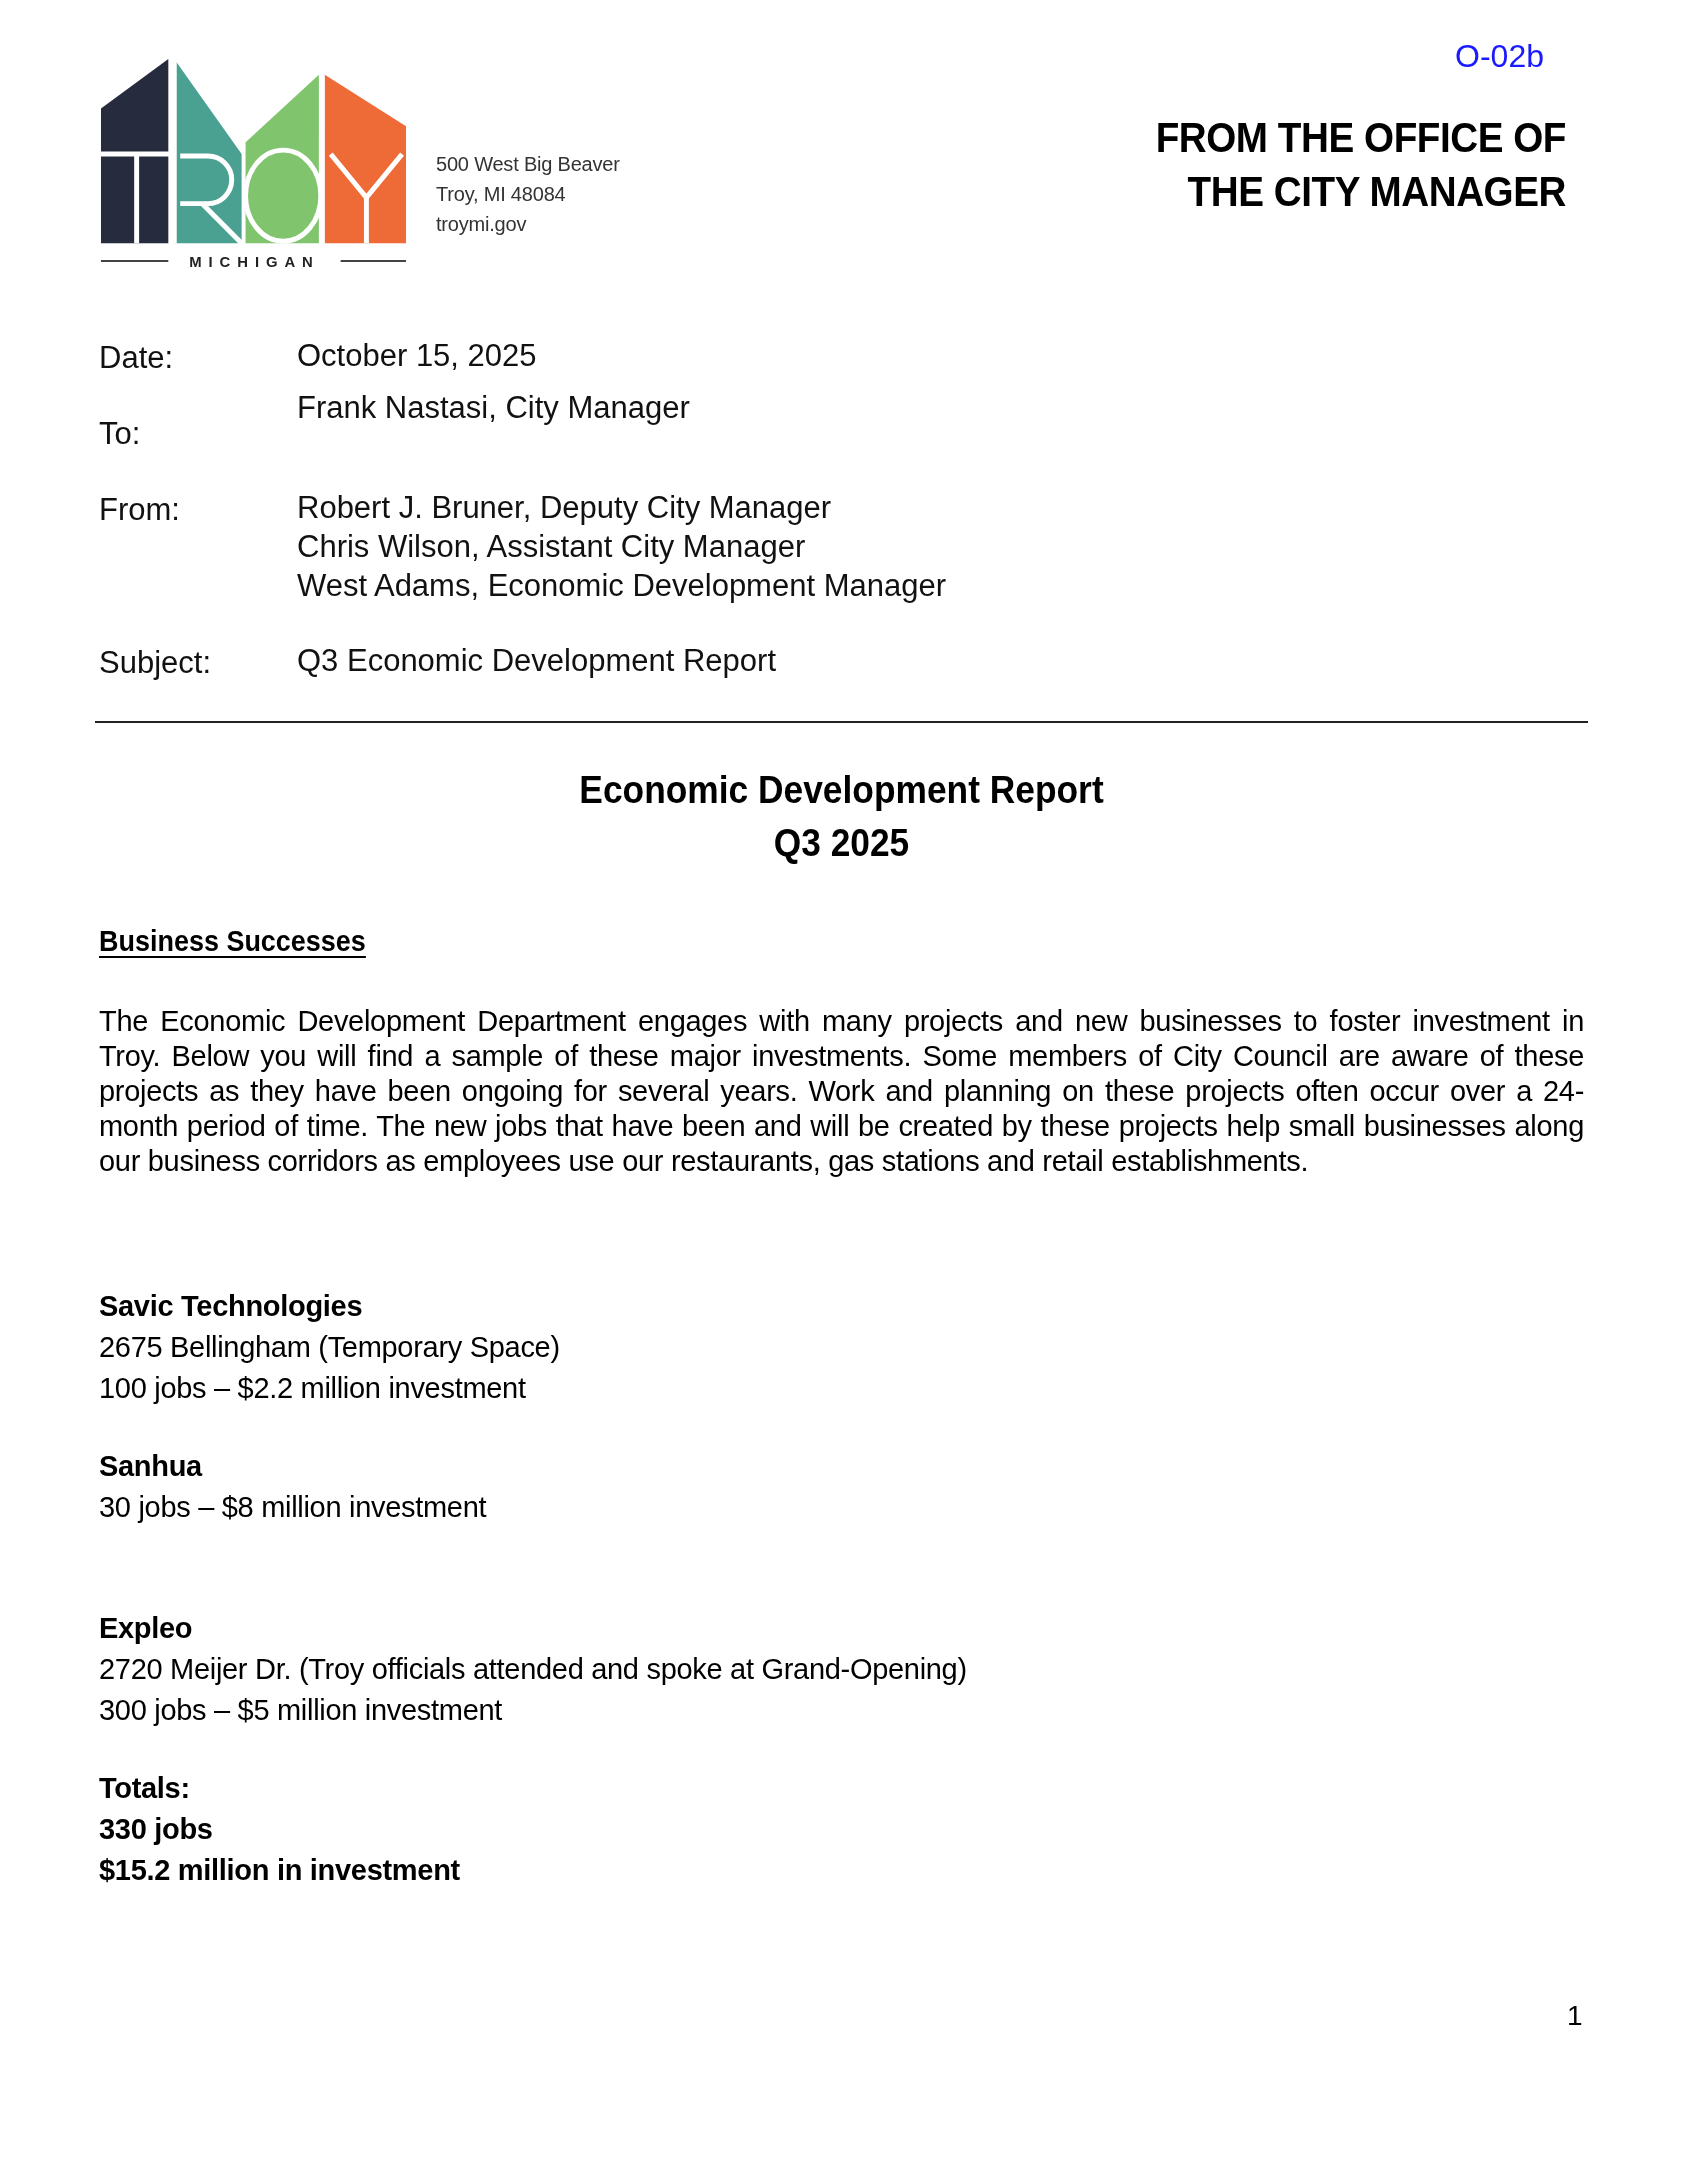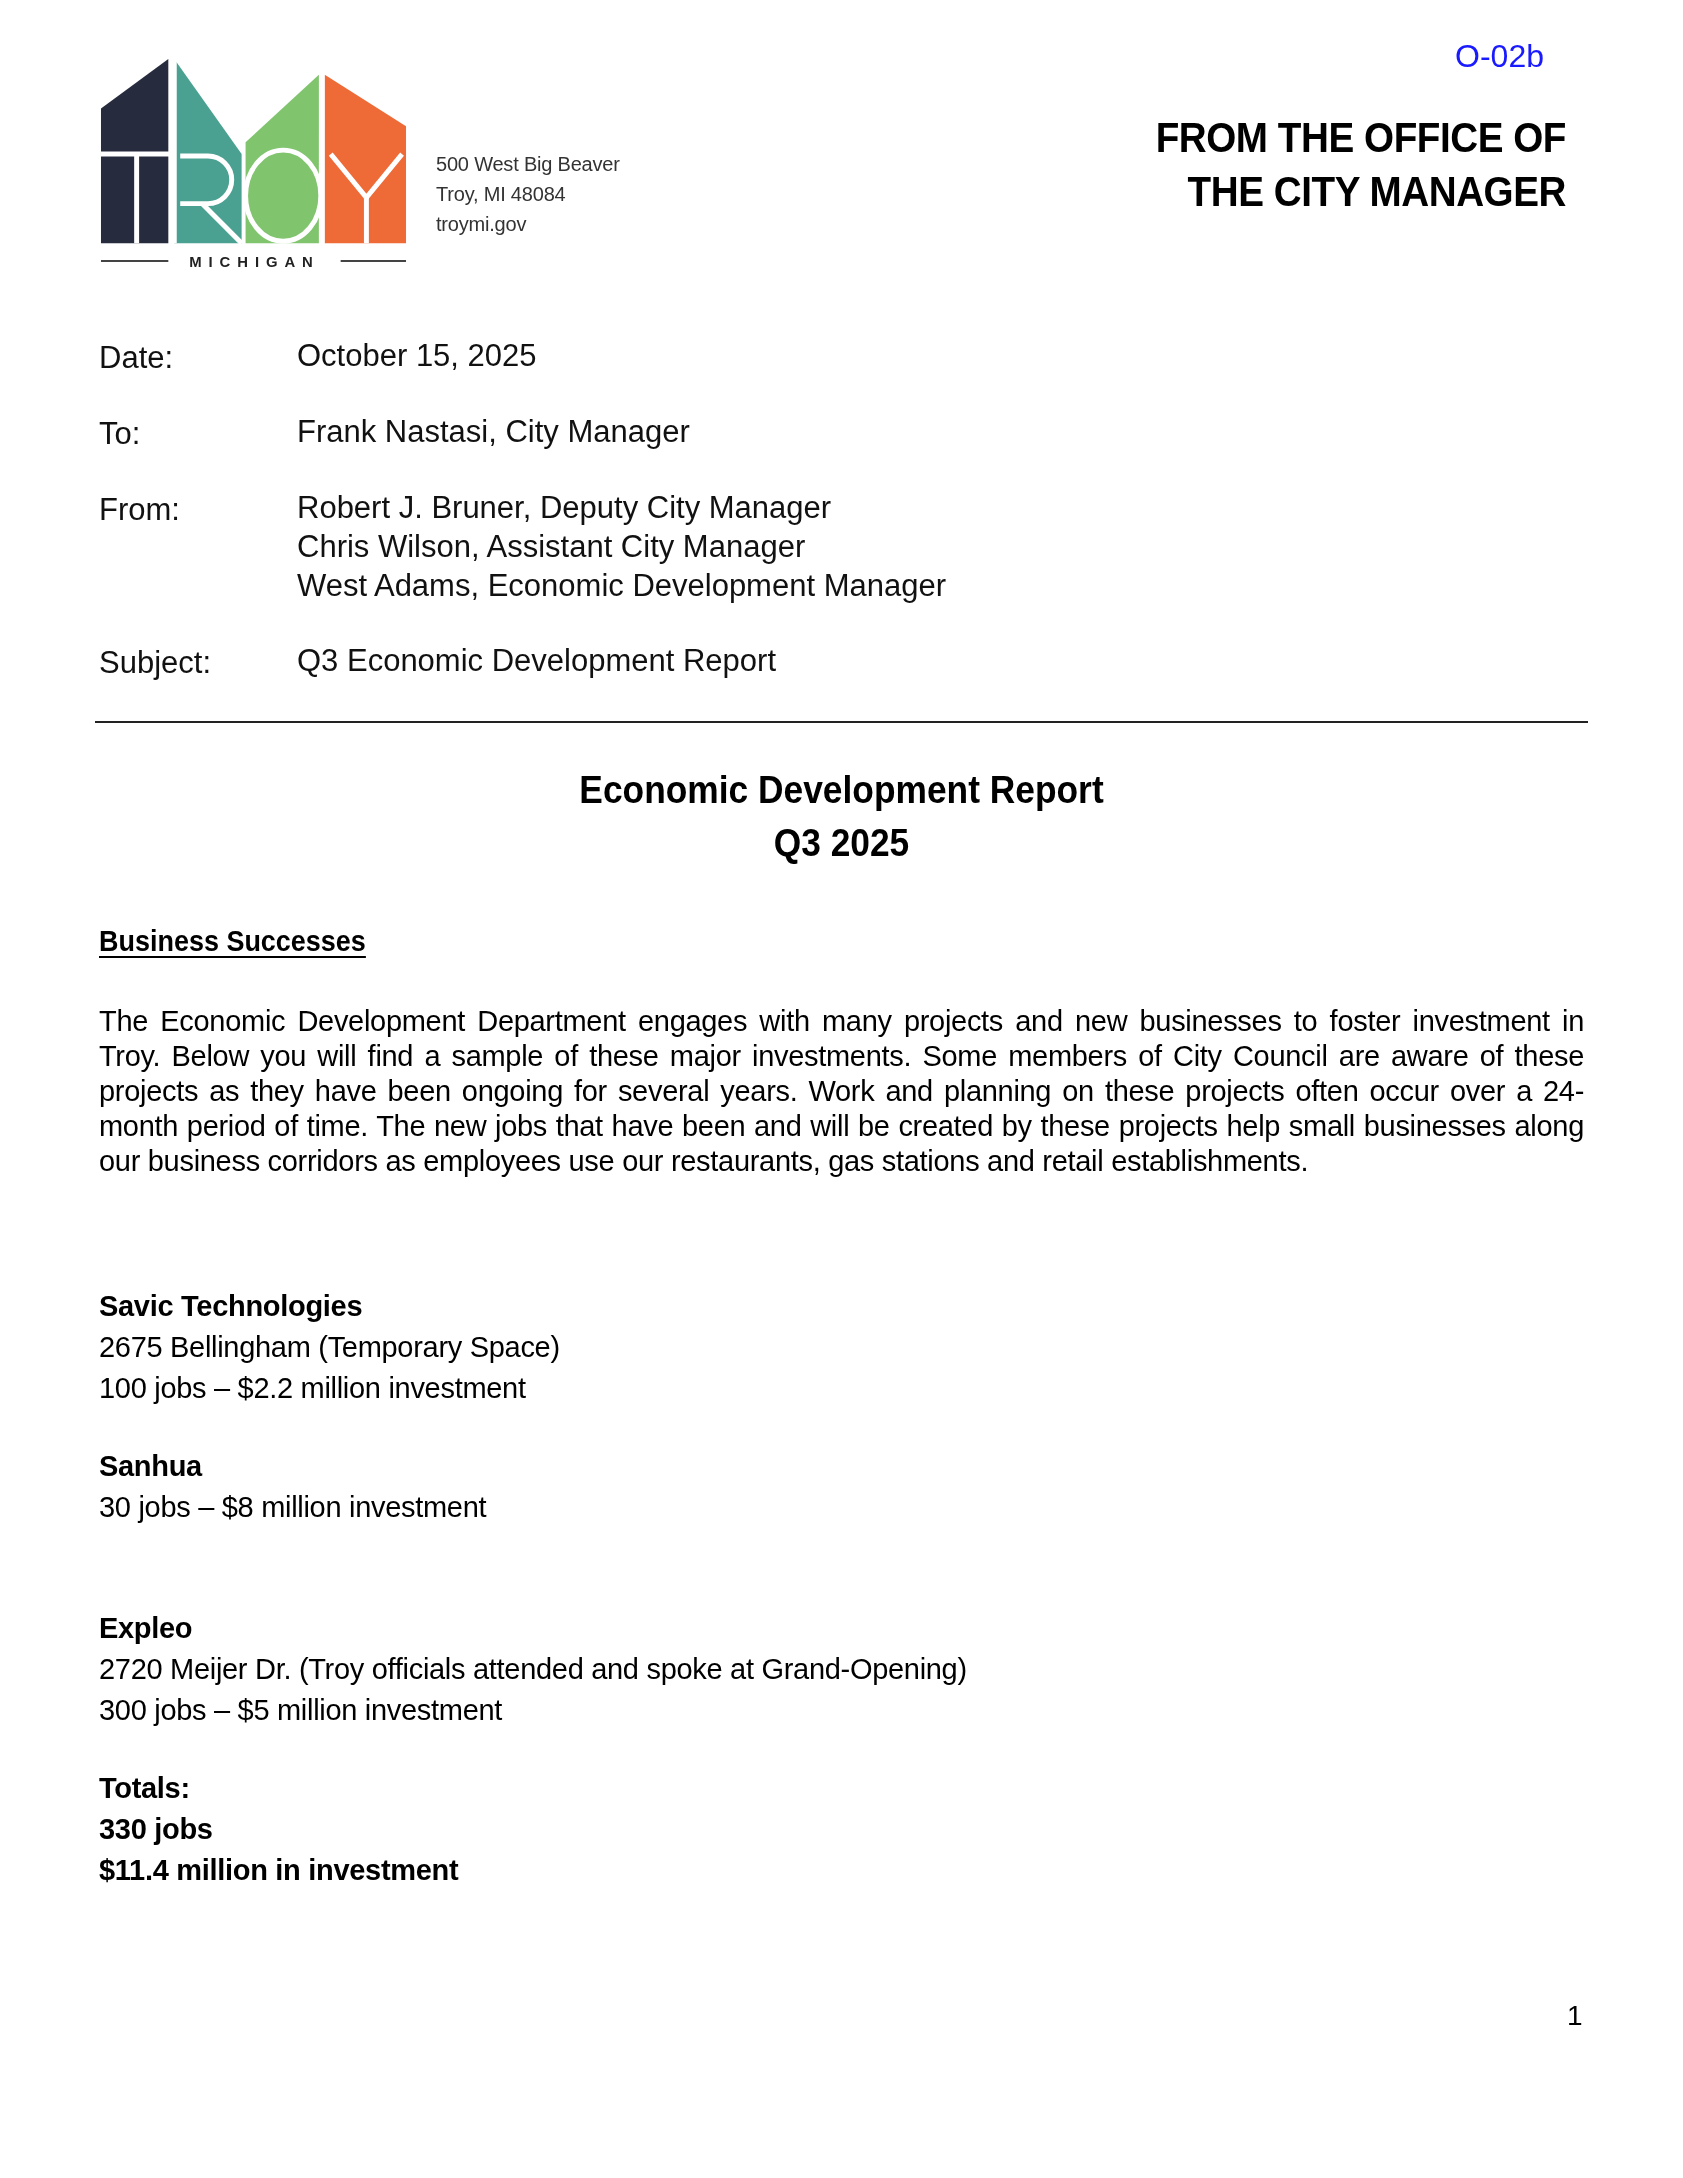--- a/index.html
+++ b/index.html
@@ -69,21 +69,21 @@
 
 <div id="office-head" class="abs">
   <div>FROM THE OFFICE OF</div>
   <div>THE CITY MANAGER</div>
 </div>
 
 <div class="abs memo-label" style="top:340px">Date:</div>
 <div class="abs memo-value" style="top:336px">October 15, 2025</div>
 
 <div class="abs memo-label" style="top:416px">To:</div>
-<div class="abs memo-value" style="top:412px">Frank Nastasi, City Manager</div>
+<div class="abs memo-value" style="top:388px">Frank Nastasi, City Manager</div>
 
 <div class="abs memo-label" style="top:492px">From:</div>
 <div class="abs memo-value" style="top:488px">
   <div>Robert J. Bruner, Deputy City Manager</div>
   <div>Chris Wilson, Assistant City Manager</div>
   <div>West Adams, Economic Development Manager</div>
 </div>
 
 <div class="abs memo-label" style="top:645px">Subject:</div>
 <div class="abs memo-value" style="top:641px">Q3 Economic Development Report</div>
@@ -112,17 +112,17 @@
 
 <div class="abs entry" style="top:1608px">
   <div class="name">Expleo</div>
   <div>2720 Meijer Dr.  (Troy officials attended and spoke at Grand-Opening)</div>
   <div>300 jobs – $5 million investment</div>
 </div>
 
 <div id="totals" class="abs">
   <div>Totals:</div>
   <div>330 jobs</div>
-  <div>$11.4 million in investment</div>
+  <div>$15.2 million in investment</div>
 </div>
 
 <div id="page-number" class="abs">1</div>
 
 
 </body></html>

